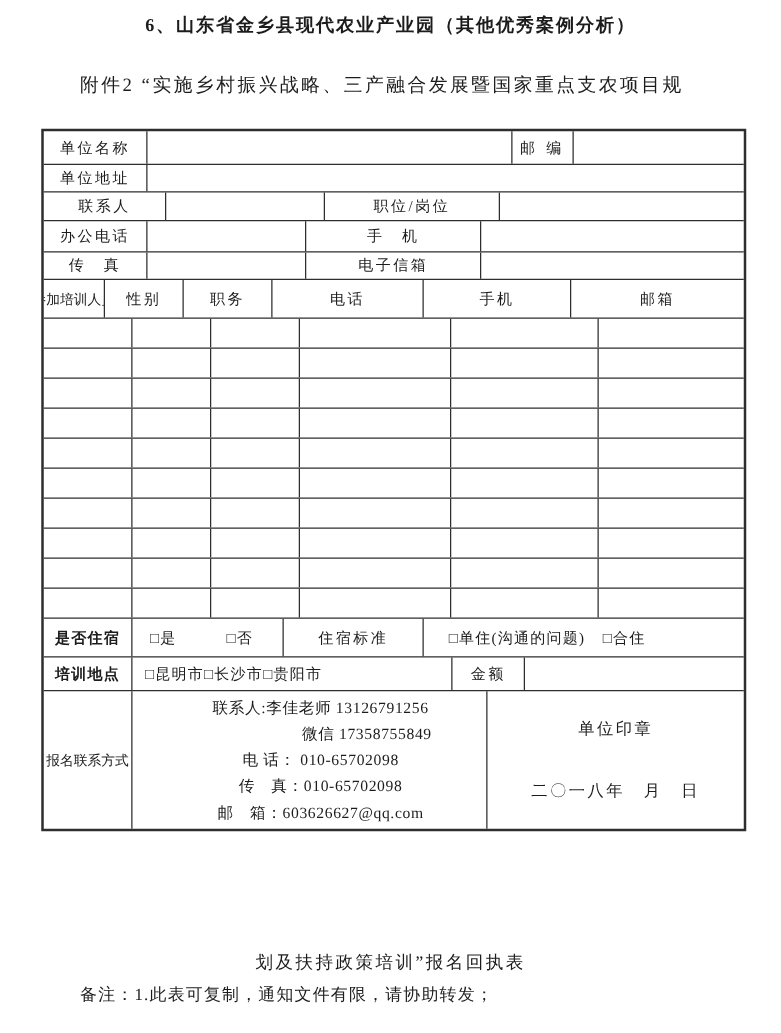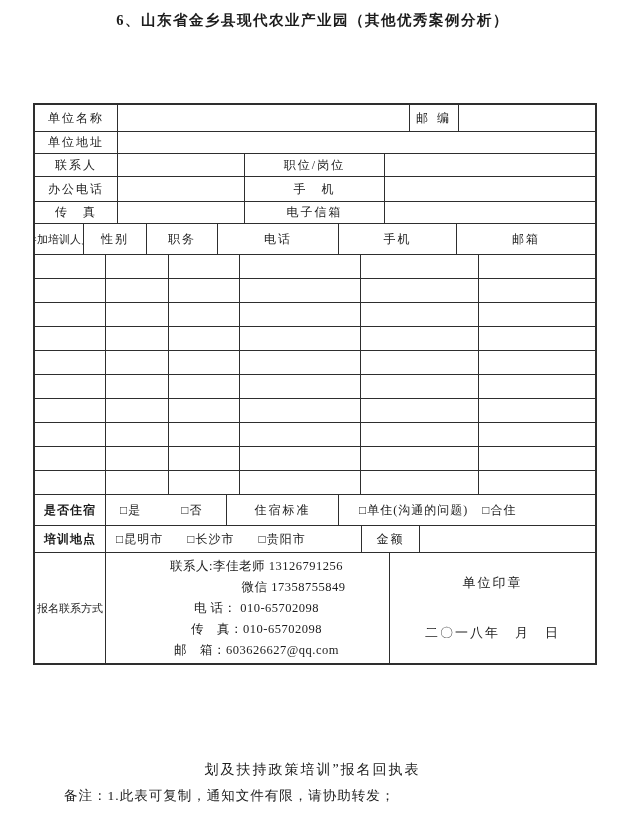--- a/index.html
+++ b/index.html
@@ -26,21 +26,21 @@
   .rows-wrap { display:contents; }
   .c {
     box-sizing:border-box; border-right:1px solid #2e2e2e;
     display:flex; align-items:center; justify-content:center;
     font-size:12px; letter-spacing:2px; white-space:nowrap; overflow:hidden;
   }
   .c.endc { border-right:none; flex:1; }
   .c.left { justify-content:flex-start; }
   .c.small { font-size:11px; letter-spacing:0; }
   .b { font-weight:bold; }
-  .opts { gap:24px; padding-left:10px; letter-spacing:1px; }
+  .opts { padding-left:10px; letter-spacing:1px; }
   .opts span { white-space:nowrap; }
   .acc-opts { padding-left:14px; gap:40px; letter-spacing:1px; }
   .single-opts { padding-left:20px; gap:14px; letter-spacing:1px; }
   .q-label { flex-direction:column; line-height:22px; font-size:12.5px; letter-spacing:1px; }
   .contact-cell {
     flex-direction:column; align-items:center; justify-content:center;
     padding-left:18px; font-size:12.5px; letter-spacing:0.5px; line-height:21px;
   }
   .contact-cell .indent { padding-left:74px; }
   .seal-cell { flex-direction:column; justify-content:center; font-size:13px; letter-spacing:2px; gap:32px; }
@@ -53,37 +53,38 @@
     white-space:nowrap;
   }
 </style>
 </head>
 <body>
 
 <div class="page">
 
   <div class="heading">6、山东省金乡县现代农业产业园（其他优秀案例分析）</div>
 
+  <div class="attachment">附件2 “实施乡村振兴战略、三产融合发展暨国家重点支农项目规</div>
 
   <div class="tbl">
 
     <div class="row" style="height:27px">
       <div class="c" style="width:83px">单位名称</div>
       <div class="c" style="width:292px"></div>
       <div class="c" style="width:49px;letter-spacing:3px">邮 编</div>
       <div class="c endc"></div>
     </div>
 
     <div class="row" style="height:22px">
       <div class="c" style="width:83px">单位地址</div>
       <div class="c endc"></div>
     </div>
 
     <div class="row" style="height:23px">
-      <div class="c" style="width:83px">联系人</div>
+      <div class="c" style="width:98px">联系人</div>
       <div class="c" style="width:127px"></div>
       <div class="c" style="width:140px">职位/岗位</div>
       <div class="c endc"></div>
     </div>
 
     <div class="row" style="height:25px">
       <div class="c" style="width:83px">办公电话</div>
       <div class="c" style="width:127px"></div>
       <div class="c" style="width:140px">手　机</div>
       <div class="c endc"></div>

